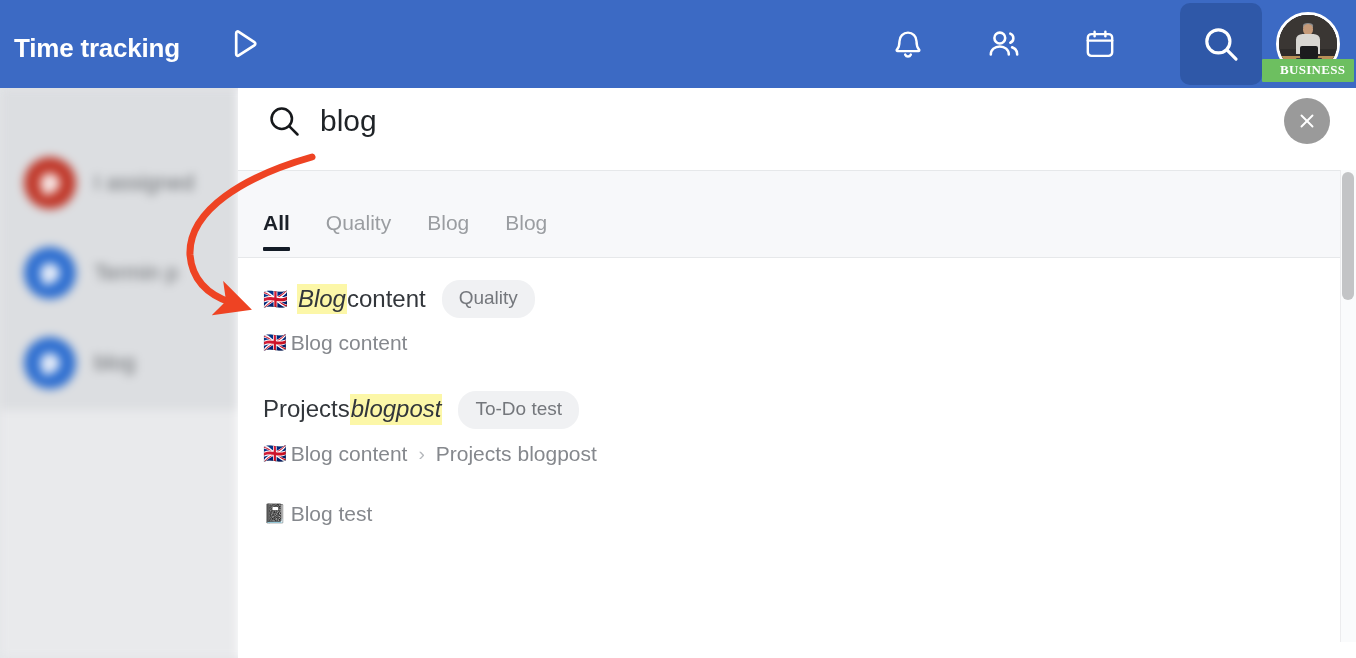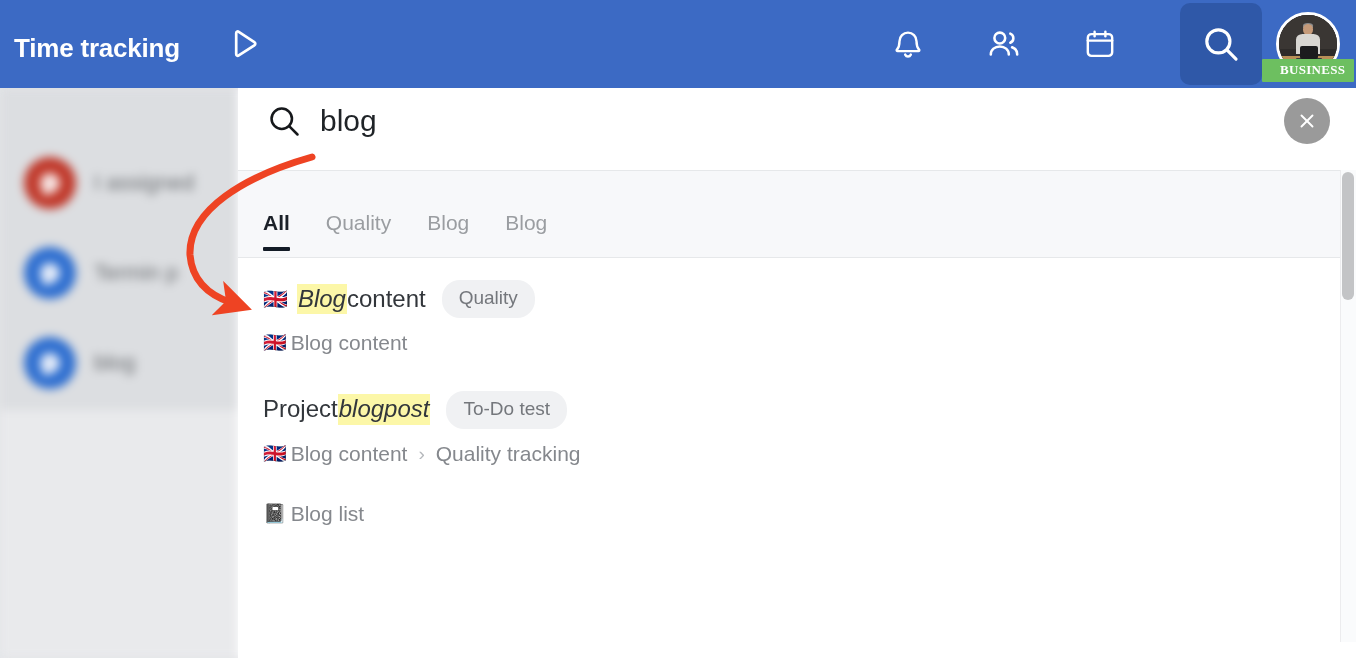--- a/index.html
+++ b/index.html
@@ -333,37 +333,37 @@
           <span class="pill">Quality</span>
         </div>
         <div class="result-sub">
           <span class="sub-emoji">🇬🇧</span>
           <span>Blog content</span>
         </div>
       </div>
 
       <div class="result-item">
         <div class="result-title">
-          <span>Project </span>
+          <span>Projects </span>
           <span class="hl">blogpost</span>
           <span></span>
           <span class="pill">To-Do test</span>
         </div>
         <div class="result-sub">
           <span class="sub-emoji">🇬🇧</span>
           <span>Blog content</span>
           <span class="crumb-sep">›</span>
-          <span>Quality tracking</span>
+          <span>Projects blogpost</span>
         </div>
       </div>
 
       <div class="result-item">
         <div class="result-sub">
           <span class="sub-emoji">📓</span>
-          <span>Blog list</span>
+          <span>Blog test</span>
         </div>
       </div>
 
     </div>
 
     <div class="scroll-track"></div>
     <div class="scroll-thumb"></div>
   </div>
 
   <div class="header">

